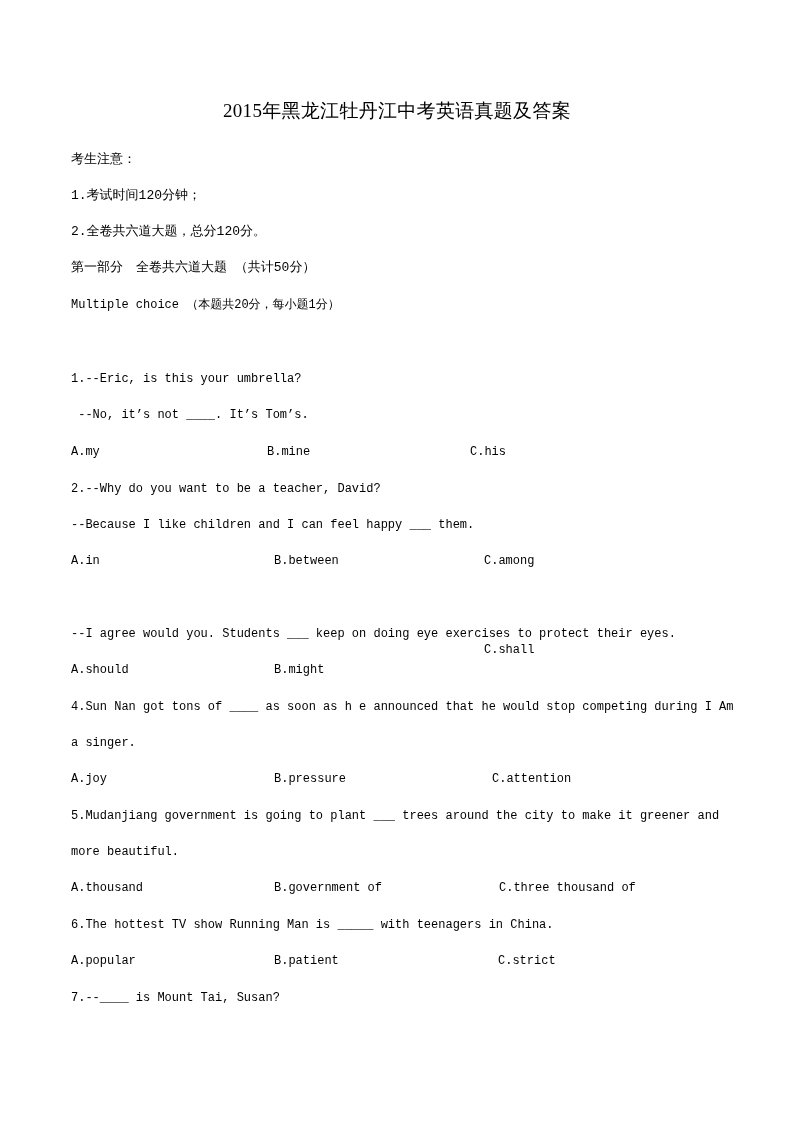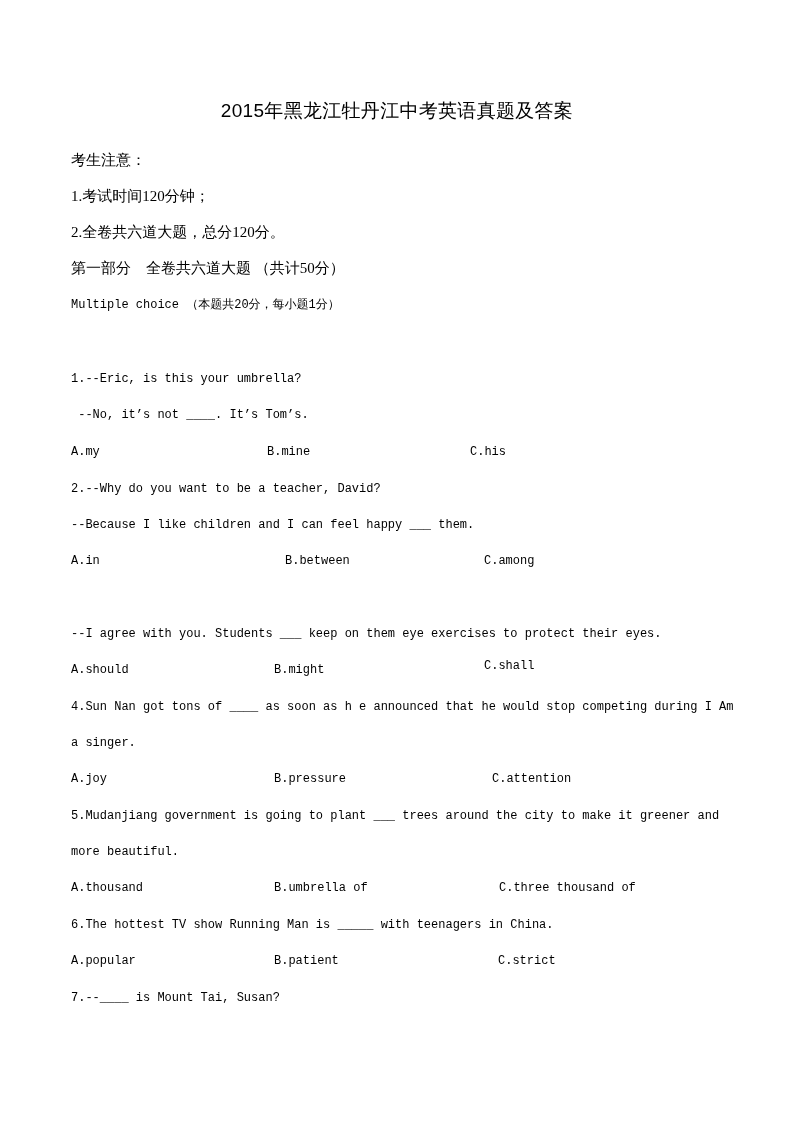--- a/index.html
+++ b/index.html
@@ -1,22 +1,22 @@
 <!DOCTYPE html>
 <html><head>
   <meta charset="utf-8">
   <style>
     html, body { margin:0; padding:0; background:#ffffff; }
     body { width:794px; height:1123px; position:relative; overflow:hidden; color:#000; }
     .page { position:absolute; left:0; top:0; width:794px; height:1123px; }
     .title { position:absolute; left:0; width:794px; top:98px; text-align:center;
-             font-family:Liberation Sans, sans-serif; font-size:19px; letter-spacing:0.3px; }
+             font-family:Liberation Serif, serif; font-size:19px; letter-spacing:0.3px; }
     .line { position:absolute; left:71px; font-family:"Liberation Mono", monospace;
             font-size:12px; white-space:pre; line-height:16px; }
-    .cjk { font-family:Liberation Serif, serif; font-size:15px; }
+    .cjk { font-family:Liberation Mono, monospace; font-size:13px; }
     .opt { position:absolute; font-family:"Liberation Mono", monospace; font-size:12px; white-space:pre; line-height:16px; }
   </style>
 </head>
 <body>
 
 <div class="page">
   <div class="title">2015年黑龙江牡丹江中考英语真题及答案</div>
 
   <div class="line cjk" style="top:152px">考生注意：</div>
   <div class="line cjk" style="top:188px">1.考试时间120分钟；</div>
@@ -26,38 +26,38 @@
 
   <div class="line" style="top:371px">1.--Eric, is this your umbrella?</div>
   <div class="line" style="top:407px"> --No, it’s not ____. It’s Tom’s.</div>
   <div class="opt" style="left:71px;top:444px">A.my</div>
   <div class="opt" style="left:267px;top:444px">B.mine</div>
   <div class="opt" style="left:470px;top:444px">C.his</div>
 
   <div class="line" style="top:481px">2.--Why do you want to be a teacher, David?</div>
   <div class="line" style="top:517px">--Because I like children and I can feel happy ___ them.</div>
   <div class="opt" style="left:71px;top:553px">A.in</div>
-  <div class="opt" style="left:285px;top:553px">B.between</div>
+  <div class="opt" style="left:274px;top:553px">B.between</div>
   <div class="opt" style="left:484px;top:553px">C.among</div>
 
-  <div class="line" style="top:626px">--I agree with you. Students ___ keep on them eye exercises to protect their eyes.</div>
+  <div class="line" style="top:626px">--I agree would you. Students ___ keep on doing eye exercises to protect their eyes.</div>
   <div class="opt" style="left:71px;top:662px">A.should</div>
   <div class="opt" style="left:274px;top:662px">B.might</div>
-  <div class="opt" style="left:484px;top:658px">C.shall</div>
+  <div class="opt" style="left:484px;top:642px">C.shall</div>
 
   <div class="line" style="top:699px">4.Sun Nan got tons of ____ as soon as h e announced that he would stop competing during I Am</div>
   <div class="line" style="top:735px">a singer.</div>
   <div class="opt" style="left:71px;top:771px">A.joy</div>
   <div class="opt" style="left:274px;top:771px">B.pressure</div>
   <div class="opt" style="left:492px;top:771px">C.attention</div>
 
   <div class="line" style="top:808px">5.Mudanjiang government is going to plant ___ trees around the city to make it greener and</div>
   <div class="line" style="top:844px">more beautiful.</div>
   <div class="opt" style="left:71px;top:880px">A.thousand</div>
-  <div class="opt" style="left:274px;top:880px">B.umbrella of</div>
+  <div class="opt" style="left:274px;top:880px">B.government of</div>
   <div class="opt" style="left:499px;top:880px">C.three thousand of</div>
 
   <div class="line" style="top:917px">6.The hottest TV show Running Man is _____ with teenagers in China.</div>
   <div class="opt" style="left:71px;top:953px">A.popular</div>
   <div class="opt" style="left:274px;top:953px">B.patient</div>
   <div class="opt" style="left:498px;top:953px">C.strict</div>
 
   <div class="line" style="top:990px">7.--____ is Mount Tai, Susan?</div>
 </div>
 

